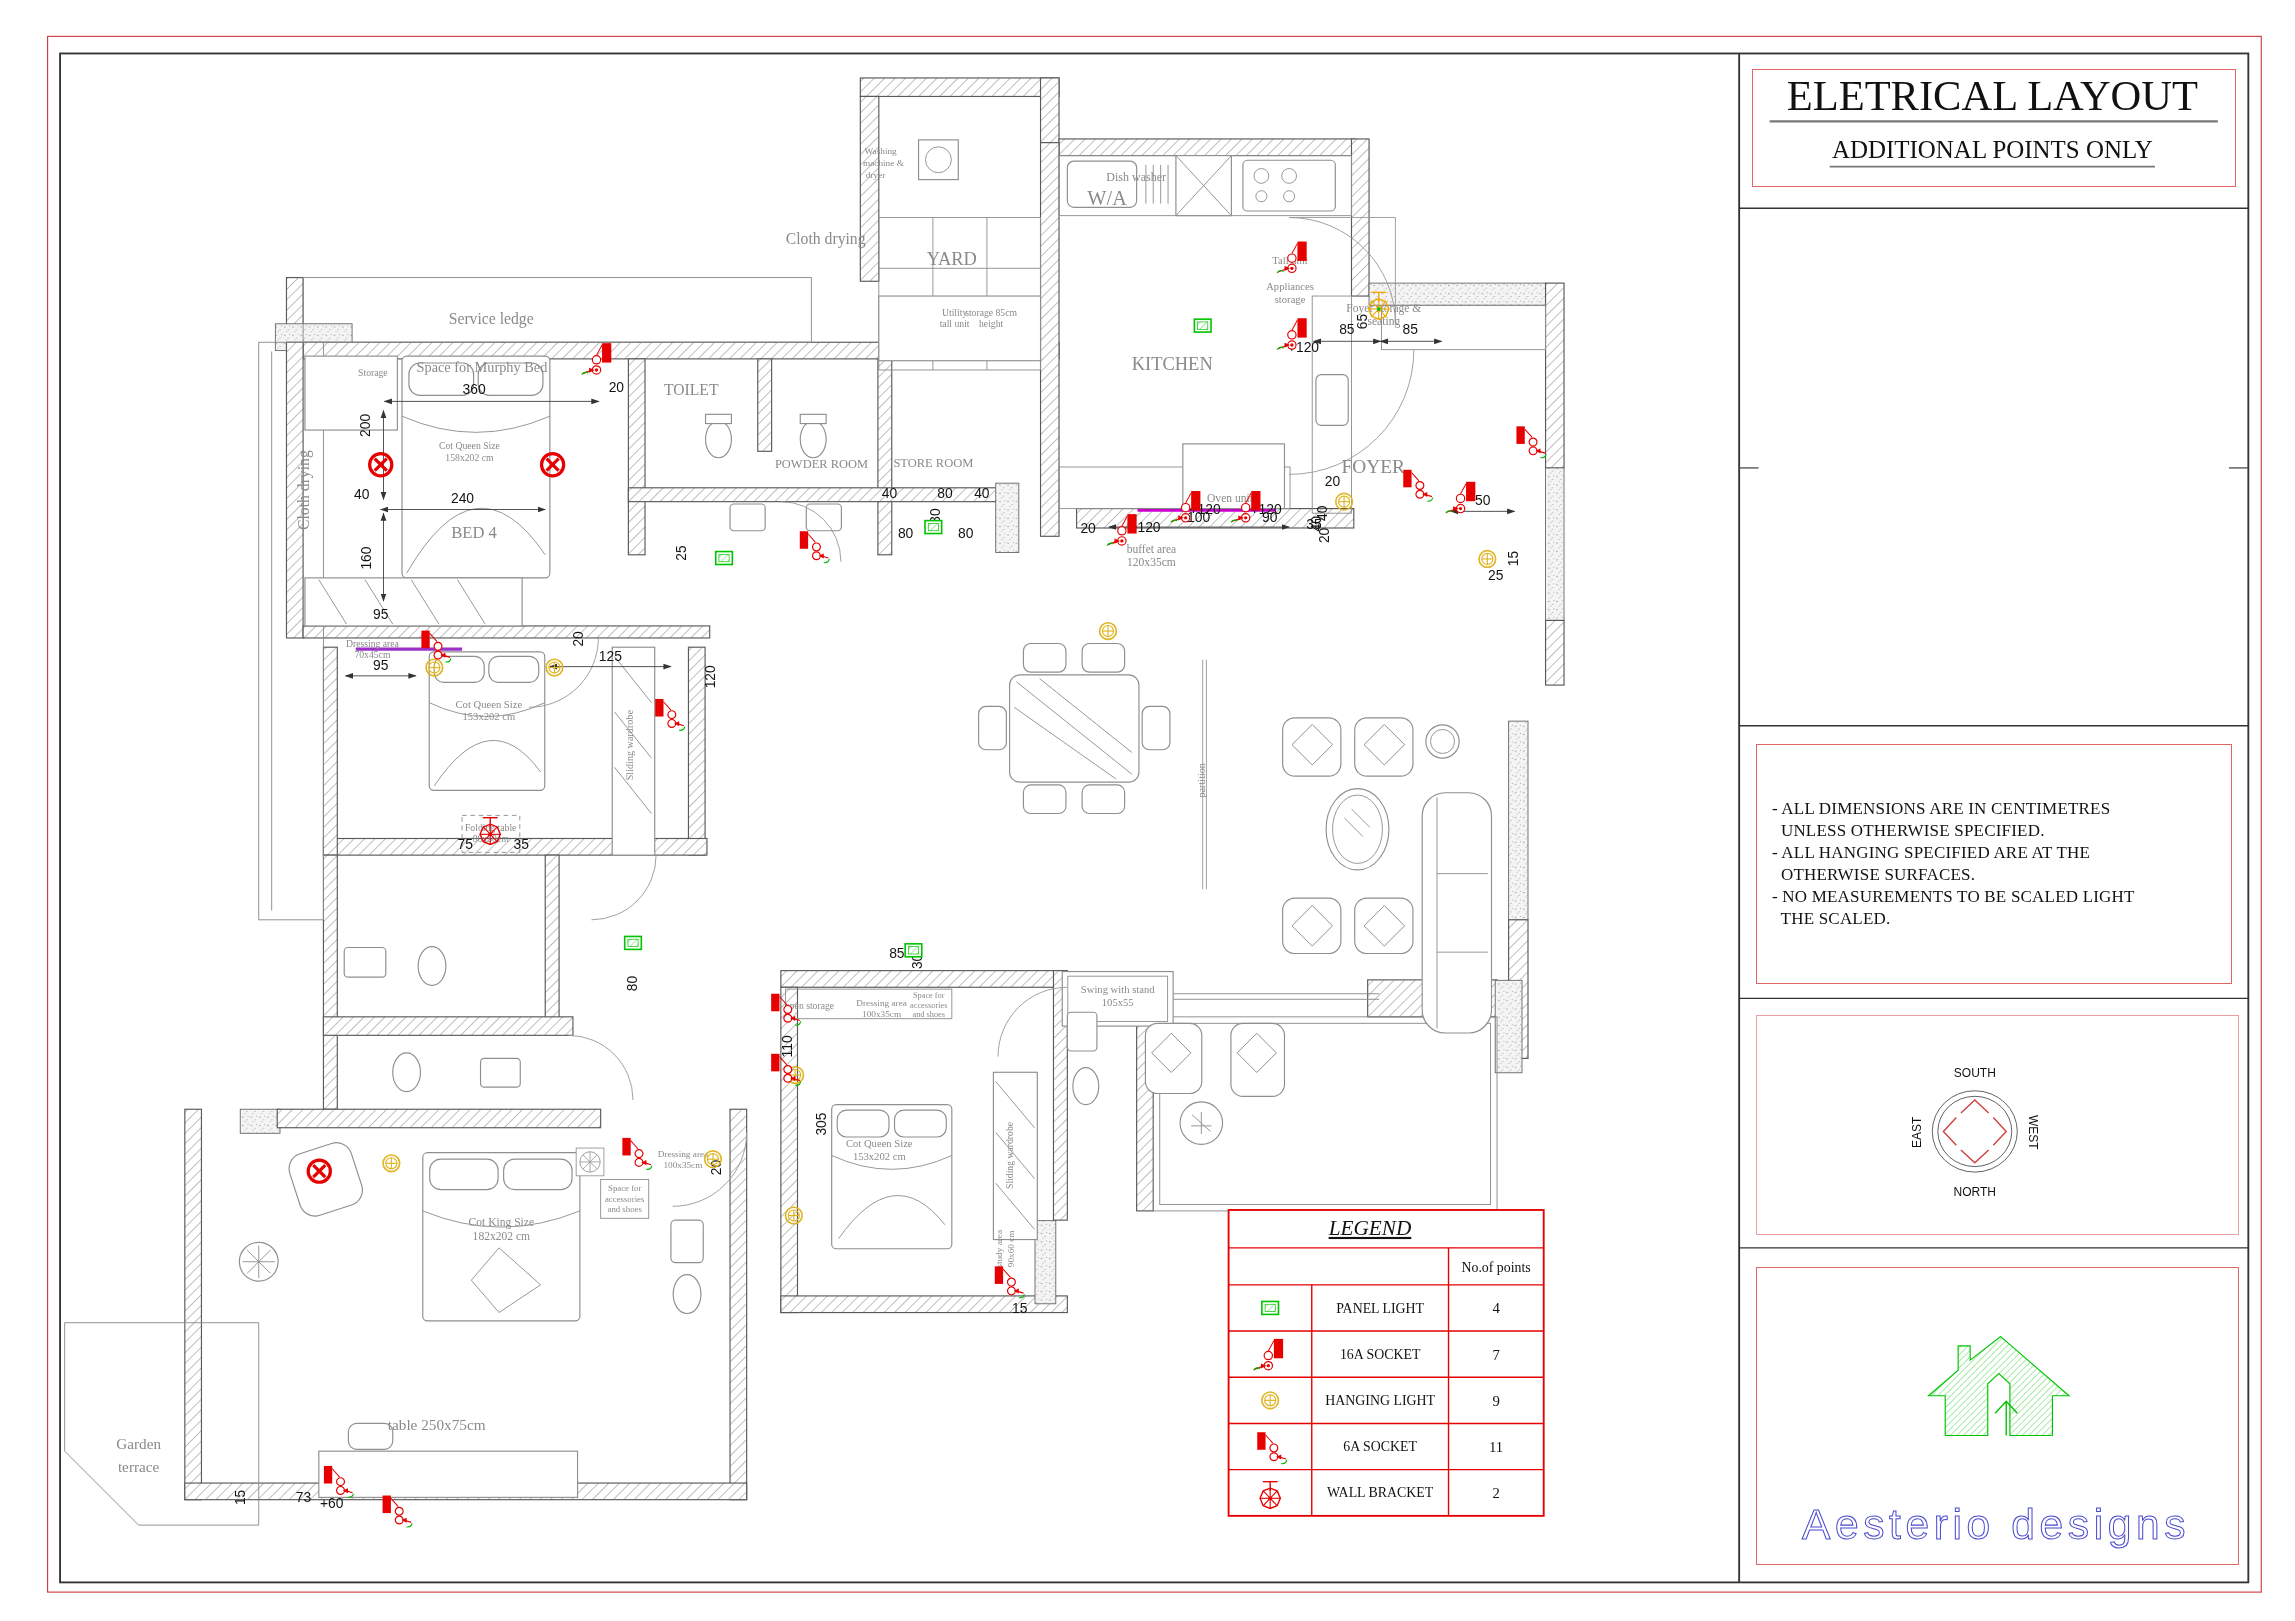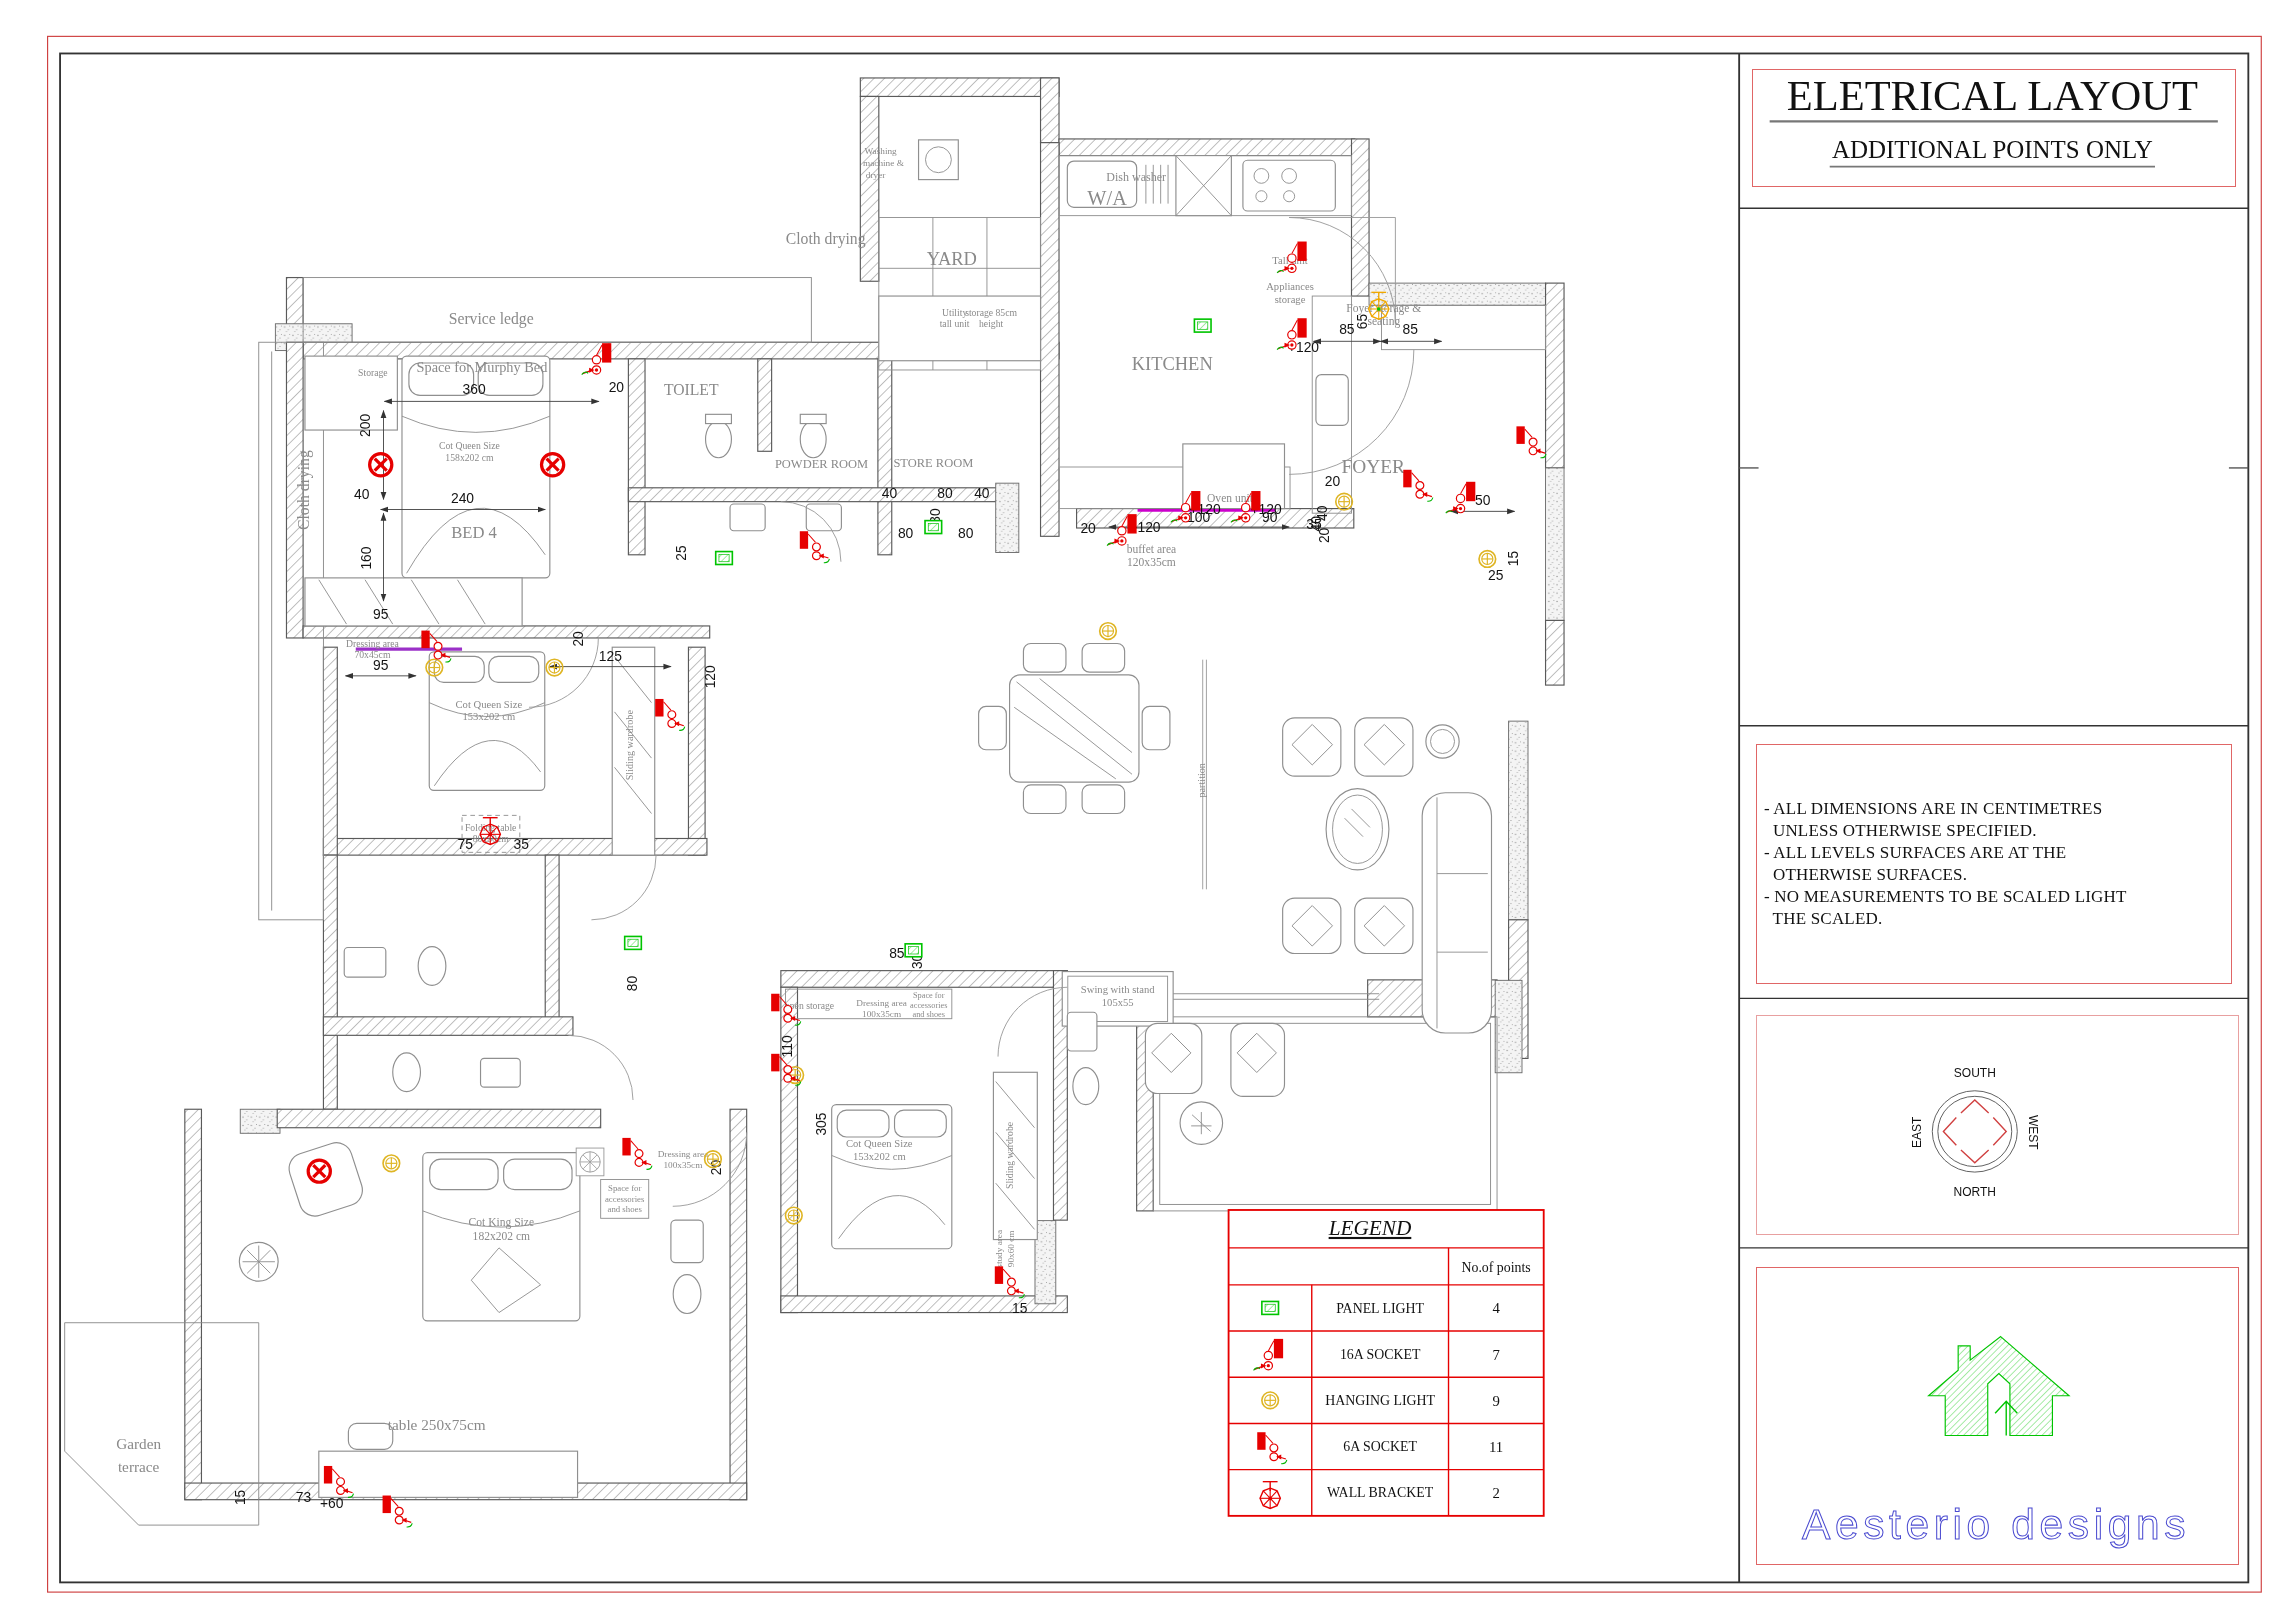--- a/index.html
+++ b/index.html
@@ -8,21 +8,21 @@
   .rlabel{fill:#8a8a8a;font-family:"Liberation Serif",serif;text-anchor:middle;}
   .dim{fill:#141414;font-family:"Liberation Sans",sans-serif;font-size:30px;text-anchor:middle;}
   .wall{fill:url(#hatch);stroke:#5a5a5a;stroke-width:2.5;}
   .pier{fill:url(#stip);stroke:#6a6a6a;stroke-width:2;}
   .furn{fill:#ffffff;stroke:#8f8f8f;stroke-width:2.5;}
   .furnl{fill:none;stroke:#8f8f8f;stroke-width:2;}
   .thin{fill:none;stroke:#8a8a8a;stroke-width:2;}
   .door{fill:none;stroke:#9a9a9a;stroke-width:2;}
   .ttl{font-family:"Liberation Serif",serif;fill:#111;}
   .note-line{font-family:"Liberation Serif",serif;font-size:17px;color:#111;letter-spacing:0.2px;white-space:pre;line-height:1.3;}
-  #notes-box{position:absolute;left:1756px;top:744px;width:476px;height:240px;border:0.9px solid #e06666;display:flex;flex-direction:column;justify-content:center;padding-left:7px;box-sizing:border-box;}
+  #notes-box{position:absolute;left:1756px;top:744px;width:476px;height:240px;border:0.9px solid #e06666;display:flex;flex-direction:column;justify-content:center;padding-left:15px;box-sizing:border-box;}
   #title-box{position:absolute;left:1752px;top:69px;width:482px;height:116px;border:0.9px solid #e06666;text-align:center;}
   #logo-box{position:absolute;left:1756px;top:1267px;width:481px;height:296px;border:0.9px solid #e06666;}
   #compass-box{position:absolute;left:1756px;top:1015px;width:481px;height:218px;border:0.9px solid #e8a0a0;}
   .brand{font-family:"Liberation Sans",sans-serif;font-size:92px;letter-spacing:10px;fill:none;stroke:#4a4ad0;stroke-width:2.2;text-anchor:middle;}
 </style>
 </head>
 <body>
 
 
 
@@ -544,21 +544,21 @@
     </g>
     <text class="brand" x="4320" y="3330">Aesterio designs</text>
   </g>
 </svg>
 
 
 <div id="title-box"></div>
 <div id="notes-box">
   <div class="note-line">- ALL DIMENSIONS ARE IN CENTIMETRES</div>
   <div class="note-line">  UNLESS OTHERWISE SPECIFIED.</div>
-  <div class="note-line">- ALL LEVELS SURFACES ARE AT THE</div>
+  <div class="note-line">- ALL HANGING SPECIFIED ARE AT THE</div>
   <div class="note-line">  OTHERWISE SURFACES.</div>
   <div class="note-line">- NO MEASUREMENTS TO BE SCALED LIGHT</div>
   <div class="note-line">  THE SCALED.</div>
 </div>
 <div id="compass-box"></div>
 <div id="logo-box"></div>
 
 
 
 

